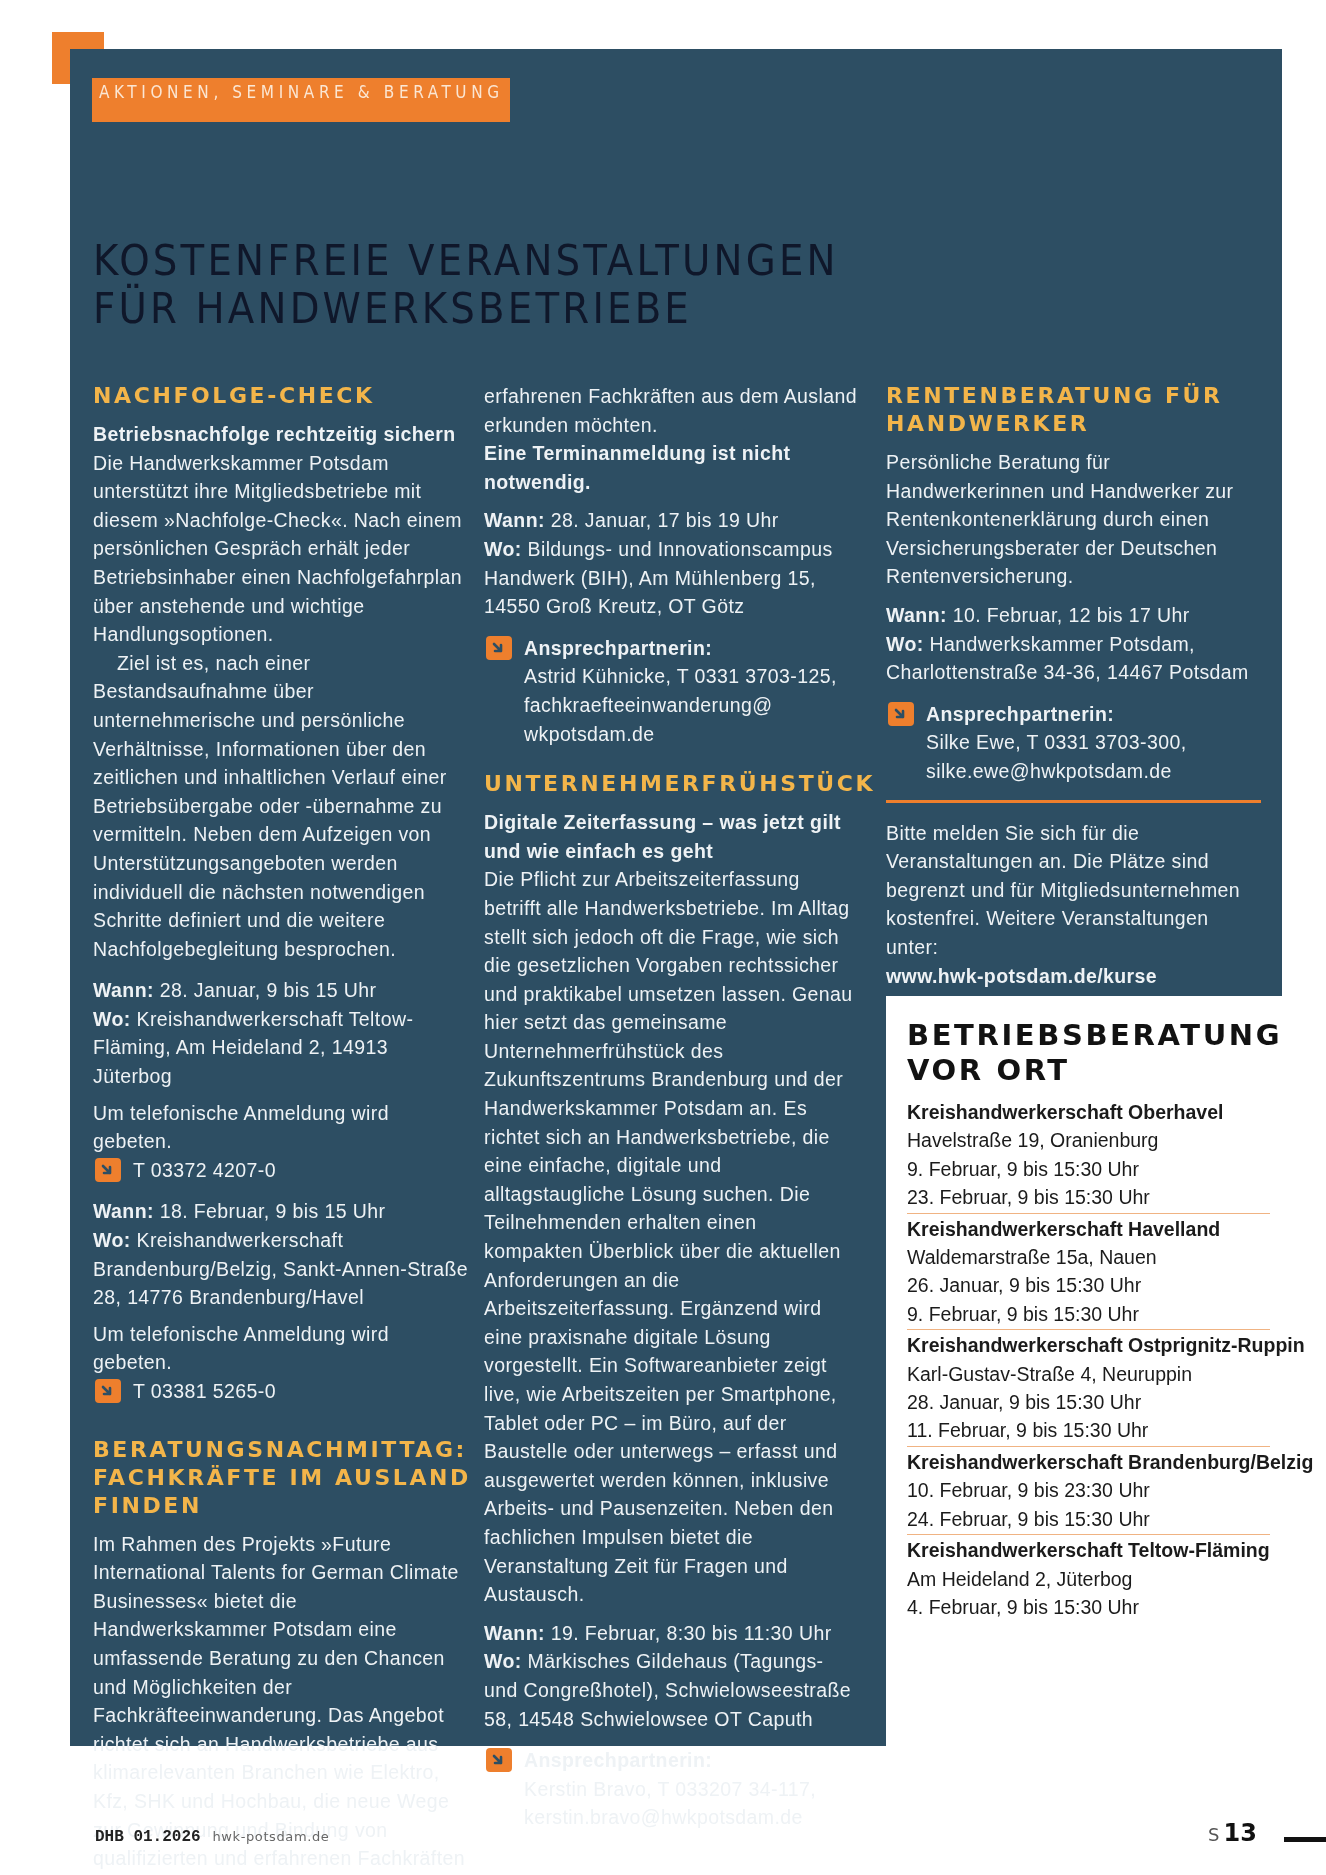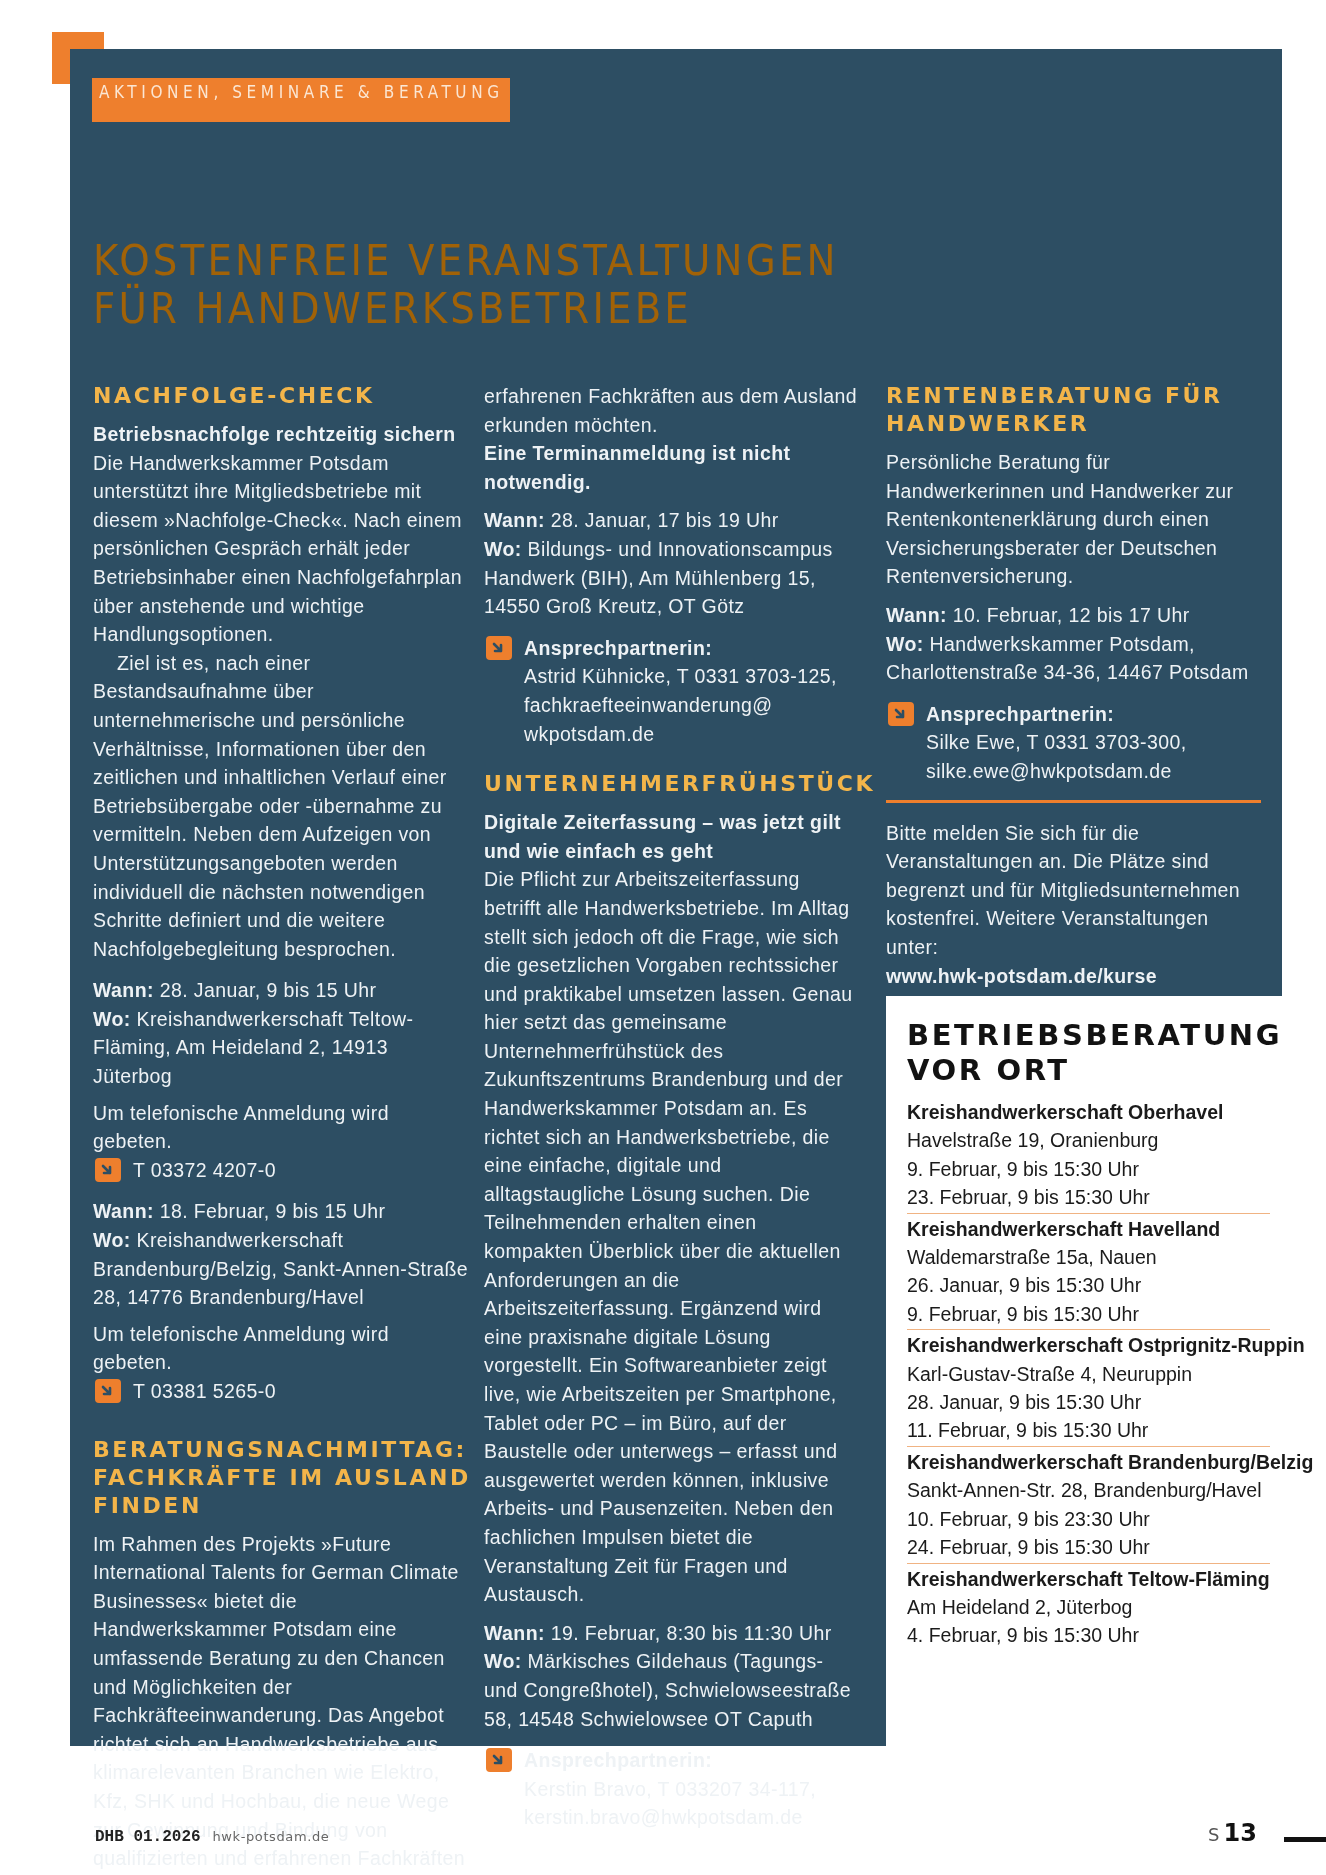--- a/index.html
+++ b/index.html
@@ -6,21 +6,21 @@
   html, body { width: 1326px; height: 1875px; background: #ffffff; overflow: hidden; }
   body { position: relative; font-family: "Liberation Sans Narrow", "Liberation Sans", sans-serif; }
 
   .orange-square { position: absolute; left: 52px; top: 32px; width: 52px; height: 52px; background: #ee7f2d; }
   .panel { position: absolute; left: 70px; top: 49px; width: 1212px; height: 1697px; background: #2d4e63; }
 
   .kicker { position: absolute; left: 92px; top: 78px; height: 44px; background: #ee7f2d; color: #fbe6d3;
             font-family: "DejaVu Sans Condensed", "DejaVu Sans", sans-serif; font-size: 17px; letter-spacing: 4.6px;
             line-height: 28px; padding: 0 6px 0 7px; white-space: nowrap; }
 
-  .headline { position: absolute; left: 93px; top: 236px; color: #a16207;
+  .headline { position: absolute; left: 93px; top: 236px; color: #0f172a;
               font-family: "DejaVu Sans Condensed", "DejaVu Sans", sans-serif; font-weight: normal;
               font-size: 43px; line-height: 48px; letter-spacing: 3.2px; }
   .headline span { display: block; white-space: nowrap; }
 
   .col { position: absolute; color: #eef2f5; font-size: 19.5px; line-height: 28.6px; letter-spacing: 0.4px; }
   .col1 { left: 93px; top: 382px; width: 378px; }
   .col2 { left: 484px; top: 382px; width: 375px; }
   .col3 { left: 886px; top: 382px; width: 378px; }
 
   .sec-title { font-family: "DejaVu Sans", sans-serif; font-weight: bold; color: #f3b54a;
@@ -198,21 +198,20 @@
     <div>9. Februar, 9 bis 15:30 Uhr</div>
   </div>
   <div class="loc">
     <div class="nm">Kreishandwerkerschaft Ostprignitz-Ruppin</div>
     <div>Karl-Gustav-Straße 4, Neuruppin</div>
     <div>28. Januar, 9 bis 15:30 Uhr</div>
     <div>11. Februar, 9 bis 15:30 Uhr</div>
   </div>
   <div class="loc">
     <div class="nm">Kreishandwerkerschaft Brandenburg/Belzig</div>
-    <div>Sankt-Annen-Str. 28, Brandenburg/Havel</div>
     <div>10. Februar, 9 bis 23:30 Uhr</div>
     <div>24. Februar, 9 bis 15:30 Uhr</div>
   </div>
   <div class="loc">
     <div class="nm">Kreishandwerkerschaft Teltow-Fläming</div>
     <div>Am Heideland 2, Jüterbog</div>
     <div>4. Februar, 9 bis 15:30 Uhr</div>
   </div>
 </div>
 

